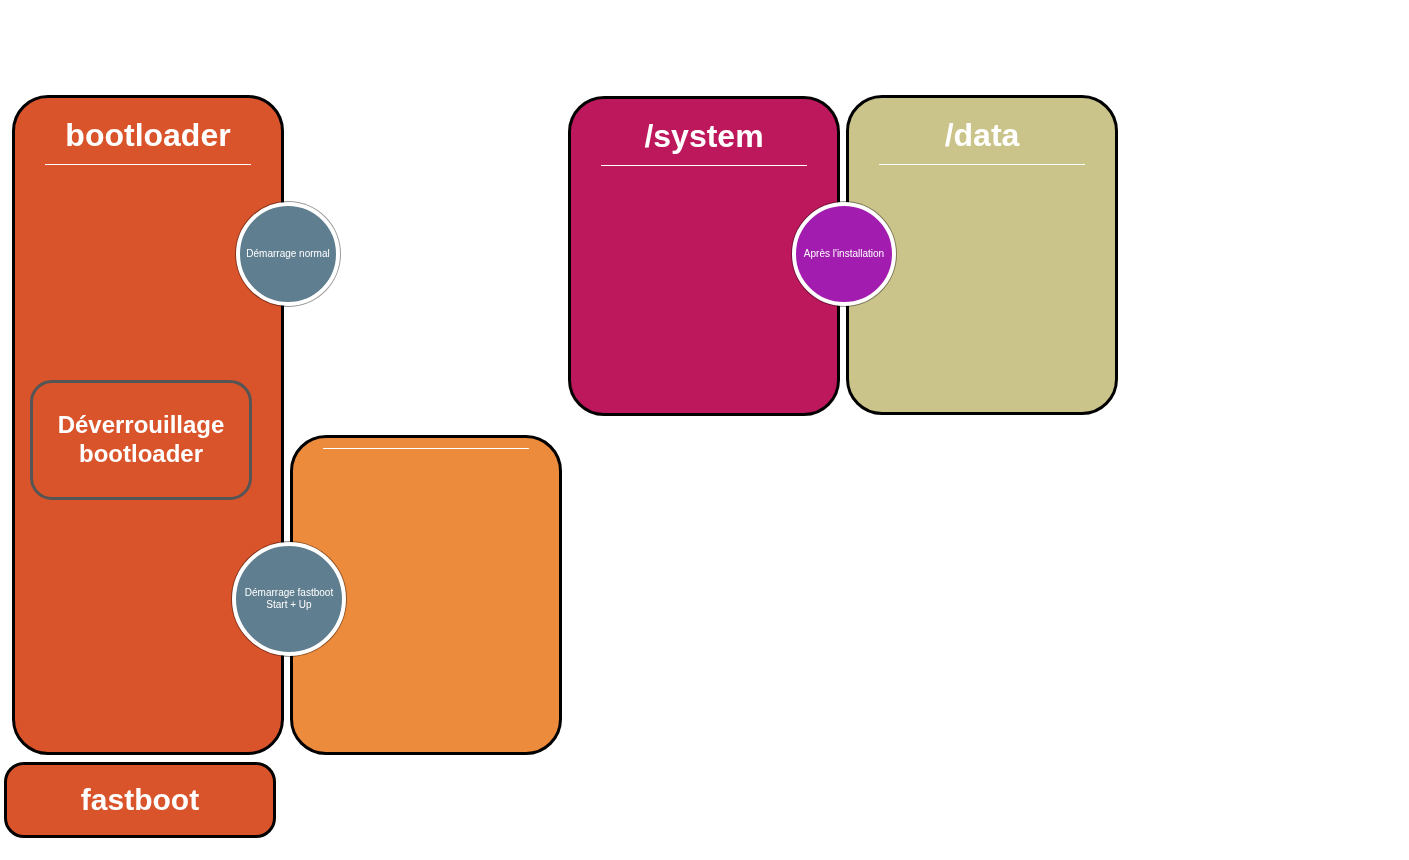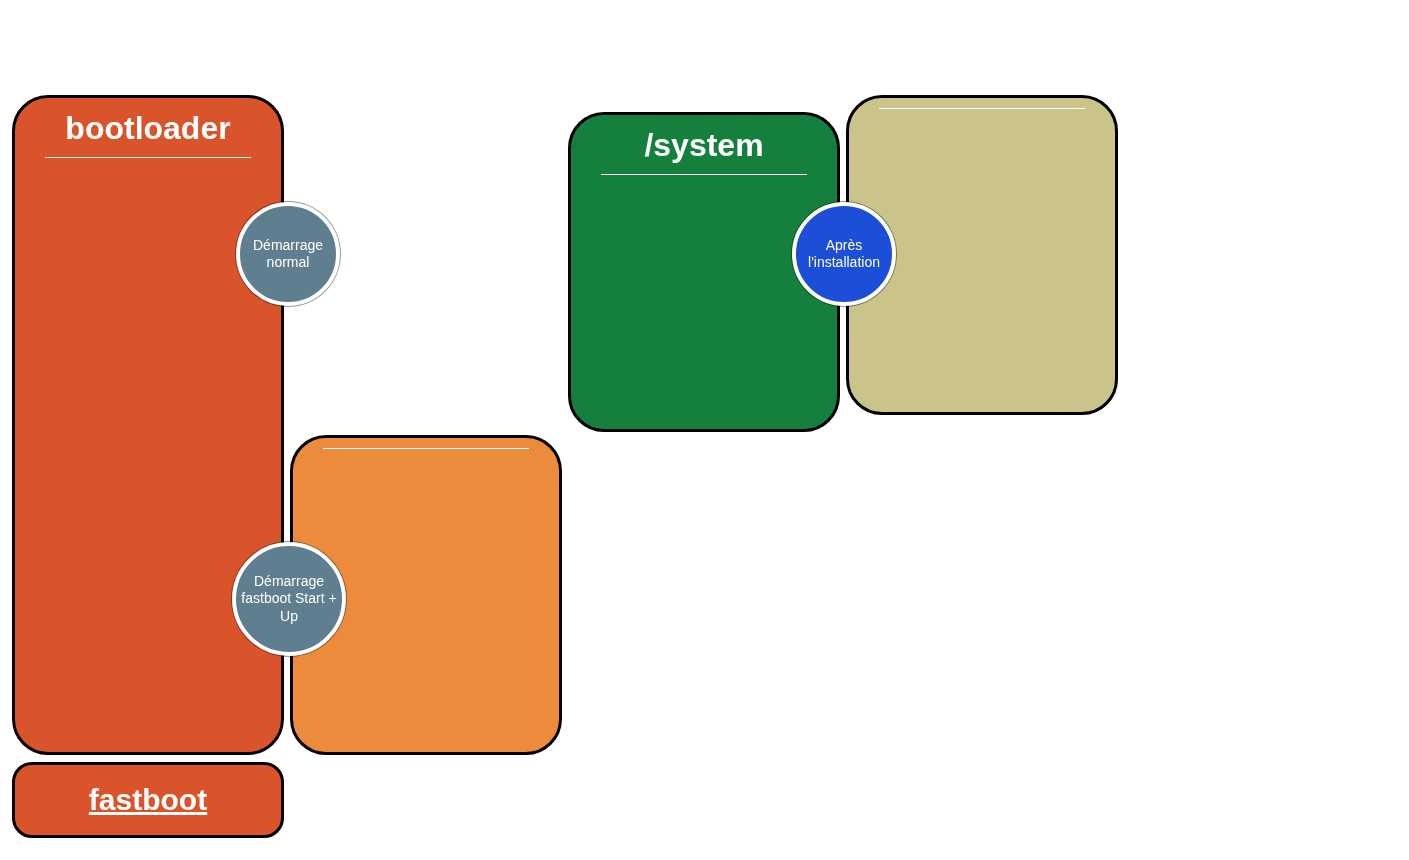--- a/index.html
+++ b/index.html
@@ -29,21 +29,21 @@
     position: absolute;
     border: 3px solid #000;
     border-radius: 36px;
     box-sizing: border-box;
   }
   .box-header {
     text-align: center;
     color: #fff;
     font-weight: 700;
     font-size: 32px;
-    padding-top: 12px;
+    padding-top: 19px;
   }
   .box-rule {
     height: 0;
     border-top: 1.5px solid #fff;
     margin: 10px 30px 0 30px;
   }
   .inner-box {
     position: absolute;
     border: 3px solid #555;
     border-radius: 22px;
@@ -73,61 +73,65 @@
   .circle {
     position: absolute;
     border-radius: 50%;
     border: 4px solid #fff;
     box-sizing: border-box;
     color: #fff;
     display: flex;
     align-items: center;
     justify-content: center;
     text-align: center;
-    font-size: 14px;
+    font-size: 10px;
     line-height: 1.25;
     padding: 4px;
     box-shadow: 0 0 0 1px rgba(0,0,0,0.4);
   }
 </style>
 </head>
 <body>
 
 <div class="canvas">
 
 
   <div class="box" style="left: 12px; top: 95px; width: 272px; height: 660px; background: rgb(217, 84, 43);">
     <div class="box-header">bootloader</div>
     <div class="box-rule"></div>
   </div>
 
+  <div class="inner-box" style="left: 30px; top: 380px; width: 222px; height: 120px; background: rgb(217, 84, 43);">
+    <span>Déverrouillage bootloader</span>
+  </div>
 
 
-  <div class="box" style="left: 568px; top: 112px; width: 272px; height: 320px; background: #15803d;">
+  <div class="box" style="left: 568px; top: 96px; width: 272px; height: 320px; background: #be185d;">
     <div class="box-header">/system</div>
     <div class="box-rule"></div>
   </div>
 
   <div class="box" style="left: 846px; top: 95px; width: 272px; height: 320px; background: rgb(203, 196, 138);">
+    <div class="box-header">/data</div>
     <div class="box-rule"></div>
   </div>
 
   <div class="box" style="left: 290px; top: 435px; width: 272px; height: 320px; background: rgb(237, 139, 61);">
     <div class="box-rule"></div>
   </div>
 
-  <div class="fastboot-box" style="left: 12px; top: 762px; width: 272px; height: 76px; background: rgb(217, 84, 43); text-decoration: underline;">
+  <div class="fastboot-box" style="left: 4px; top: 762px; width: 272px; height: 76px; background: rgb(217, 84, 43);">
     <span>fastboot</span>
   </div>
 
   <div class="circle" style="left: 236px; top: 202px; width: 104px; height: 104px; background: rgb(95, 126, 143);">
     <span>Démarrage normal</span>
   </div>
 
-  <div class="circle" style="left: 792px; top: 202px; width: 104px; height: 104px; background: #1d4ed8;">
+  <div class="circle" style="left: 792px; top: 202px; width: 104px; height: 104px; background: #a21caf;">
     <span>Après l'installation</span>
   </div>
 
   <div class="circle" style="left: 232px; top: 542px; width: 114px; height: 114px; background: rgb(95, 126, 143);">
     <span>Démarrage fastboot Start + Up</span>
   </div>
 
 </div>
 
 </body></html>

